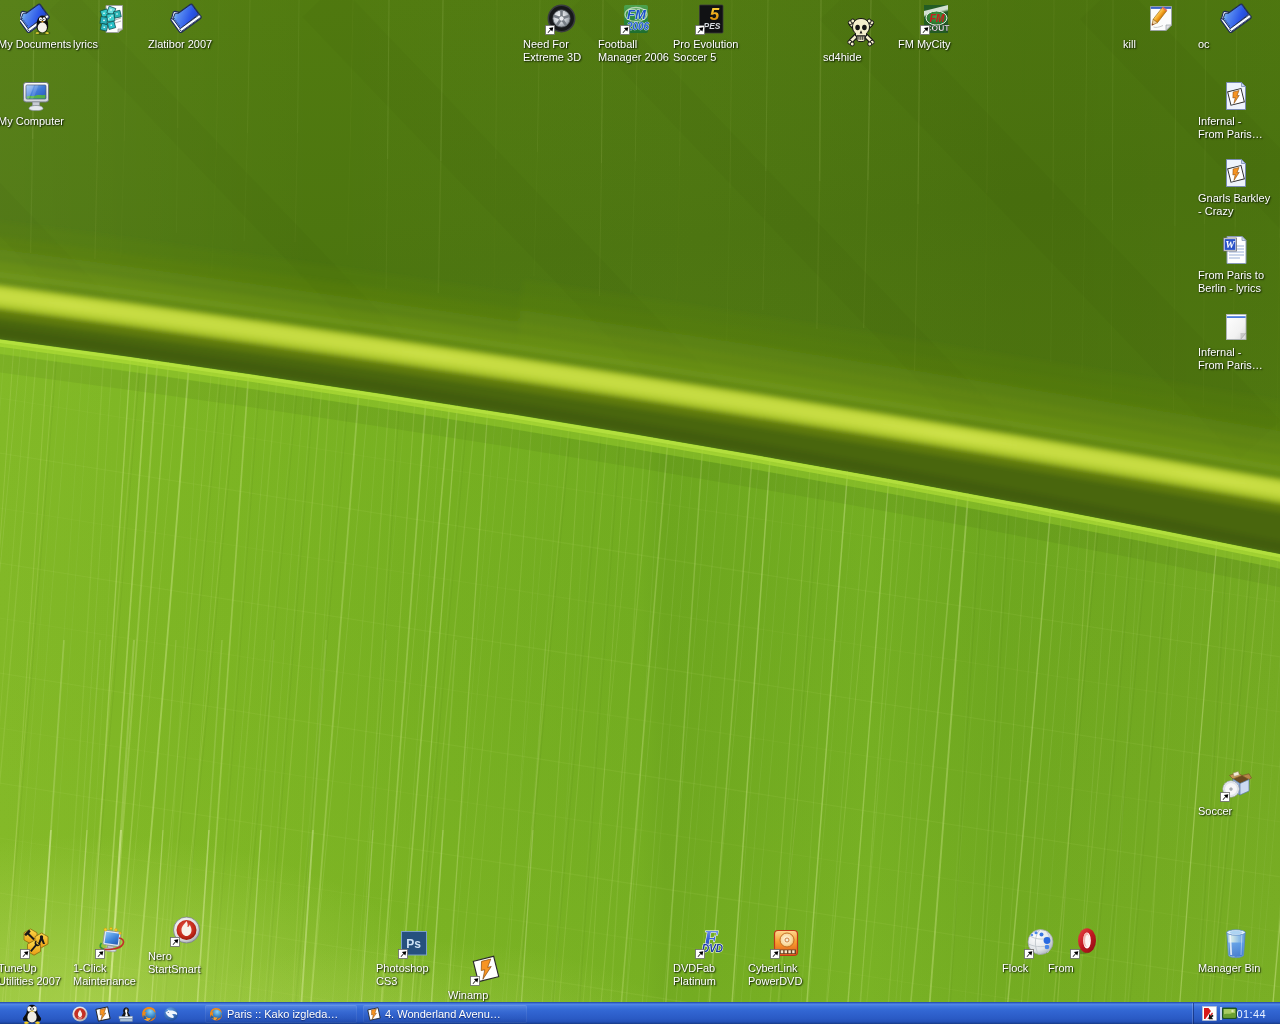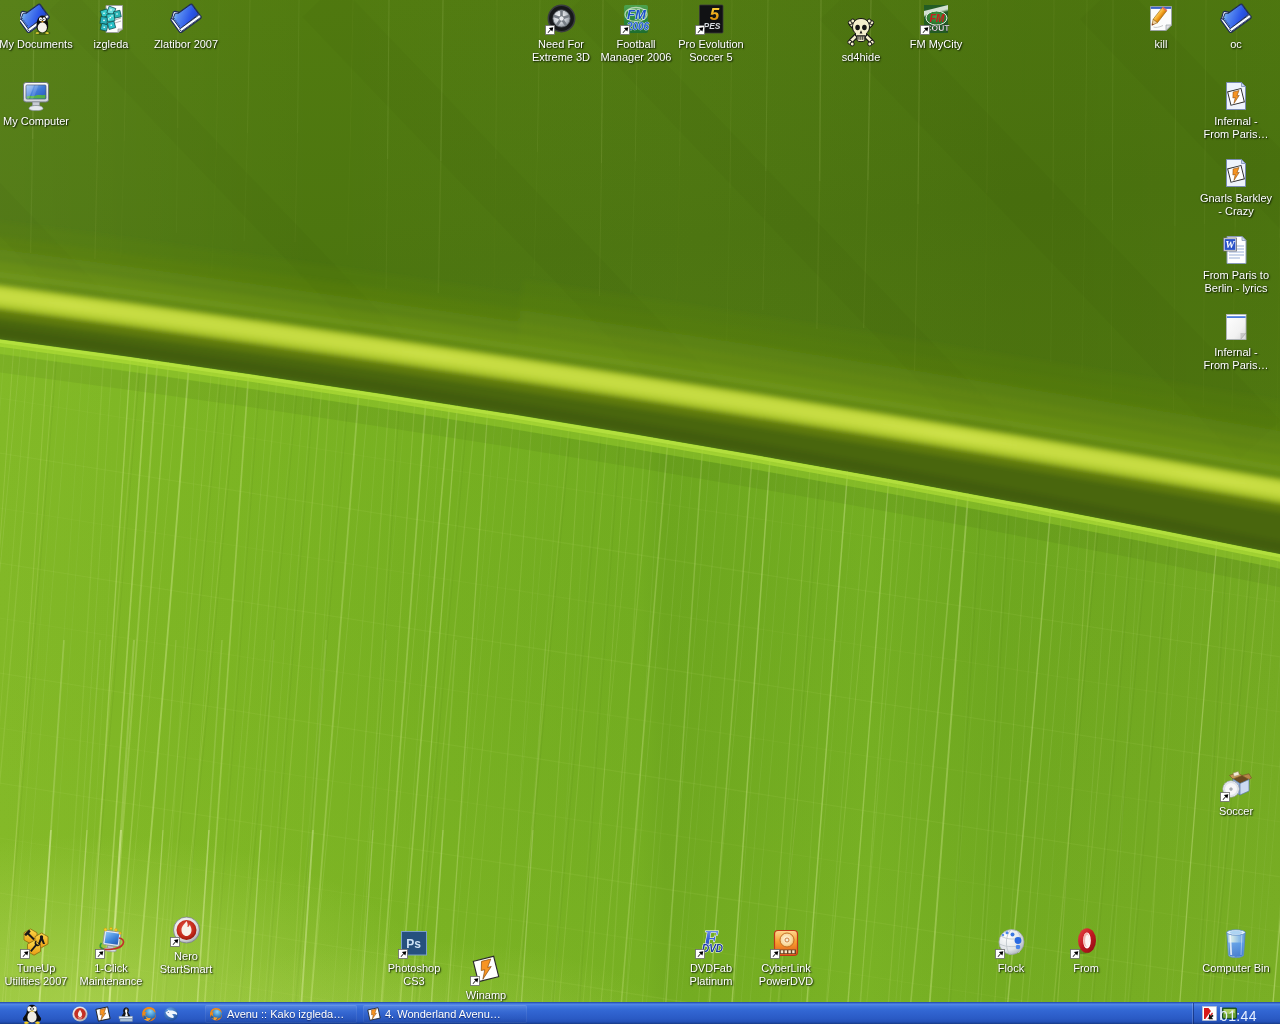--- a/index.html
+++ b/index.html
@@ -1,27 +1,27 @@
 <!DOCTYPE html>
 <html><head><meta charset="utf-8"><title>d</title>
 <style>
 html,body{margin:0;padding:0;width:1280px;height:1024px;overflow:hidden;font-family:"Liberation Sans",sans-serif;}
 #desk{position:relative;width:1280px;height:1024px;background:#6aa51c;overflow:hidden;}
-.di{position:absolute;width:76px;text-align:center;}
+.di{position:absolute;width:76px;text-align:left;}
 .ic{width:32px;height:32px;margin:0 auto;}
 .ic svg{display:block;}
 .lb{margin-top:3px;transform:translateZ(0);font-size:11px;line-height:12.5px;color:#ffffff;text-shadow:1px 1px 1.5px rgba(10,20,0,0.9),0 0 2px rgba(10,30,0,0.45);}
 #taskbar{position:absolute;left:0;top:1002px;width:1280px;height:21px;border-top:1px solid #2b55b4;background:linear-gradient(to bottom,#3a68cc 0%,#4e87e8 7%,#4077e0 15%,#3368d4 33%,#2e60cc 55%,#2a5ac4 75%,#2451b8 88%,#1c449e 96%,#16397e 100%);}
 .tbi{position:absolute;}
 .tbi svg{display:block;}
 .tbtn{position:absolute;top:2px;height:18px;border-radius:2px;background:linear-gradient(to bottom,rgba(255,255,255,0.10),rgba(255,255,255,0.02) 45%,rgba(0,0,40,0.05));box-shadow:inset 0 0 0 1px rgba(255,255,255,0.07);color:#fff;font-size:11px;display:flex;align-items:center;gap:4px;padding-left:4px;white-space:nowrap;overflow:hidden;}
 .tbtn svg{width:14px;height:14px;flex:none;}
 .tbtn span{text-shadow:0 1px 1px rgba(0,0,40,0.5);transform:translateZ(0);}
 #tray{position:absolute;right:0;top:0;width:86px;height:22px;border-left:1px solid rgba(10,30,90,0.55);box-shadow:-1px 0 0 rgba(255,255,255,0.18);}
-#clock{position:absolute;right:23px;top:4.5px;font-size:14px;color:#e6f0ff;letter-spacing:0.4px;transform:translateZ(0);}
+#clock{position:absolute;right:14px;top:4.5px;font-size:11px;color:#e6f0ff;letter-spacing:0.4px;transform:translateZ(0);}
 </style></head>
 <body>
 <div id="desk">
 <svg width="1280" height="1024" viewBox="0 0 1280 1024" xmlns="http://www.w3.org/2000/svg" style="position:absolute;left:0;top:0">
       <defs>
 <linearGradient id="upg" x1="0" y1="0" x2="0.25" y2="1">
  <stop offset="0" stop-color="#527c10"></stop>
  <stop offset="0.5" stop-color="#4c750f"></stop>
  <stop offset="1" stop-color="#527a10"></stop>
 </linearGradient>
@@ -428,21 +428,21 @@
               <circle cx="9" cy="17.4" r="0.8"></circle>
               <circle cx="15.3" cy="14.6" r="0.8"></circle>
               <circle cx="17" cy="13" r="0.7"></circle>
               <circle cx="13.8" cy="16" r="0.7"></circle>
               <circle cx="9.2" cy="24.2" r="0.8"></circle>
               <circle cx="16.2" cy="22.3" r="0.8"></circle>
             </g>
 </g>
         </svg>
       </div>
-      <div class="lb">izgleda</div>
+      <div class="lb">lyrics</div>
     </div>
     <div class="di" style="left:148px;top:3px">
       <div class="ic">
         <svg width="32" height="32" viewBox="0 0 32 32" xmlns="http://www.w3.org/2000/svg">
           <defs>
             <linearGradient id="fgradi2" x1="0" y1="0" x2="1" y2="1">
               <stop offset="0" stop-color="#8fd2f0"></stop>
               <stop offset="0.25" stop-color="#5a8ff0"></stop>
               <stop offset="0.7" stop-color="#2b56e8"></stop>
               <stop offset="1" stop-color="#2246c8"></stop>
@@ -958,21 +958,21 @@
             </g>
 </g>
           <g>
             <rect x="0.5" y="22.5" width="9" height="9" fill="#fff" stroke="#6a6a6a" stroke-width="0.8"></rect>
             <path d="M2.6,29.4 L5.4,26.6 L3.9,25.1 L8.3,24.2 L7.4,28.6 L5.9,27.1 L3.1,29.9 Z" fill="#000"></path>
           </g>
         </svg>
       </div>
       <div class="lb">CyberLink<br>PowerDVD</div>
     </div>
-    <div class="di" style="left:973px;top:927px">
+    <div class="di" style="left:1002px;top:927px">
       <div class="ic">
         <svg width="32" height="32" viewBox="0 0 32 32" xmlns="http://www.w3.org/2000/svg">
           <defs>
             <radialGradient id="glbi23" cx="0.35" cy="0.3" r="0.75">
               <stop offset="0" stop-color="#ffffff"></stop>
               <stop offset="0.7" stop-color="#e0e4e8"></stop>
               <stop offset="1" stop-color="#b0b6be"></stop>
             </radialGradient>
           </defs>
 <g>
@@ -1035,21 +1035,21 @@
 <g>
 <path d="M6.8,5.5 L25.2,5.5 L23.6,28 C23.6,29.5 20,30.6 16,30.6 C12,30.6 8.4,29.5 8.4,28 Z" fill="url(#rbi25)" stroke="#5586c4" stroke-width="0.8"></path>
 <path d="M8.2,15.5 L23.8,15.5 L22.8,28 C22.8,29 19.8,29.9 16,29.9 C12.2,29.9 9.2,29 9.2,28 Z" fill="url(#rbwi25)" opacity="0.85"></path>
 <ellipse cx="16" cy="5.5" rx="9.2" ry="2.7" fill="#eaf6fe" stroke="#5586c4" stroke-width="0.8"></ellipse>
 <ellipse cx="16" cy="5.6" rx="6.5" ry="1.8" fill="#aed4f2"></ellipse>
 <path d="M10.2,8 L11.2,28" stroke="#ffffff" stroke-width="1.8" opacity="0.75"></path>
 <path d="M21.8,8 L21,28" stroke="#ffffff" stroke-width="1" opacity="0.4"></path>
 </g>
         </svg>
       </div>
-      <div class="lb">Computer Bin</div>
+      <div class="lb">Manager Bin</div>
     </div>
 <div id="taskbar">
  <div class="tbi" style="left:21px;top:1px">
         <svg width="22" height="21" viewBox="0 0 22 21" xmlns="http://www.w3.org/2000/svg">
           <path d="M11,0.8 C7.4,0.8 5.8,3.4 5.8,6.6 C5.8,8.4 5.2,10 4,11.6 C2.6,13.4 1.4,15.4 2.2,16.6 C3,17.8 5,17.2 6.6,17.6 C8.2,18 9.4,18.8 11,18.8 C12.6,18.8 13.8,18 15.4,17.6 C17,17.2 19,17.8 19.8,16.6 C20.6,15.4 19.4,13.4 18,11.6 C16.8,10 16.2,8.4 16.2,6.6 C16.2,3.4 14.6,0.8 11,0.8 Z" fill="#0e0e0e"></path>
 <path d="M4.6,10.6 L1.8,14.8 L4.4,16.4 L6.4,12.4 Z" fill="#0e0e0e"></path>
 <path d="M17.4,10.6 L20.2,14.8 L17.6,16.4 L15.6,12.4 Z" fill="#0e0e0e"></path>
 <ellipse cx="8.6" cy="4.9" rx="2.3" ry="2.7" fill="#fbfbf6"></ellipse>
           <ellipse cx="13.4" cy="4.9" rx="2.3" ry="2.7" fill="#fbfbf6"></ellipse>
 <circle cx="9.6" cy="4.9" r="0.7" fill="#000"></circle>
@@ -1129,21 +1129,21 @@
               <stop offset="0" stop-color="#8ad4f8"></stop>
               <stop offset="0.55" stop-color="#3a86c8"></stop>
               <stop offset="1" stop-color="#1a4a8a"></stop>
             </radialGradient>
           </defs>
 <circle cx="8" cy="8.2" r="6.9" fill="url(#tfxb1)"></circle>
 <path d="M8,1.1 C4.5,1.1 1.6,3.6 1.2,7.2 C1.0,9.0 1.5,11 2.6,12.4 C2.2,10.8 2.4,9.6 3.0,8.8 C3.4,10 4.2,10.4 5.0,10.2 C4.0,8.8 4.2,7.2 5.4,6.2 C4.8,6.0 4.0,6.1 3.4,6.5 C3.8,4.4 5.6,3.0 7.8,2.9 C10.6,2.8 13,4.4 14.4,7.0 C14.9,5.0 13.5,1.1 8,1.1 Z" fill="#f08a18"></path>
 <path d="M14.4,7 C15.4,9.8 14.6,12.6 12.2,14.3 C10.5,15.5 8.2,15.7 6.4,15.1 C8.8,15.0 10.5,14.0 11.4,12.4 C12.6,12.6 13.6,12.0 13.9,11.0 C14.5,9.8 14.7,8.3 14.4,7 Z" fill="#e87810"></path>
 <path d="M6.4,15.1 C4.2,14.4 2.8,12.9 2.6,12.4 C3.6,13 4.8,13.2 5.8,12.8 C5.2,12.2 5.0,11.4 5.2,10.7 C6.4,12 8.2,12.4 9.8,11.8 C9.4,13.8 8.2,15 6.4,15.1 Z" fill="#f4a030"></path>
         </svg>
-        <span>Avenu :: Kako izgleda…</span>
+        <span>Paris :: Kako izgleda…</span>
       </div>
  <div class="tbtn" style="left:363px;width:160px">
         <svg width="16" height="16" viewBox="0 0 16 16" xmlns="http://www.w3.org/2000/svg">
           <g transform="rotate(-12 8 8)">
             <rect x="2" y="2" width="12" height="12" fill="#fff" stroke="#222" stroke-width="0.9"></rect>
 <path d="M6.2,3 L11.8,3 L9,7.6 L11,7.6 L4.8,13.4 L7,8.4 L5,8.4 Z" fill="#f79422" stroke="#7a4008" stroke-width="0.45"></path>
           </g>
         </svg>
         <span>4. Wonderland Avenu…</span>
       </div>

